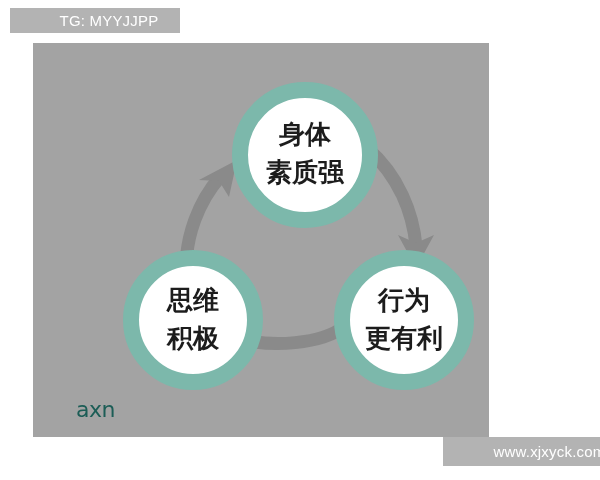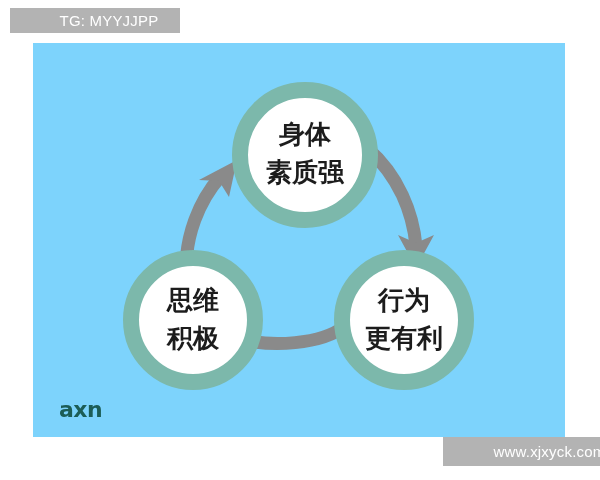--- a/index.html
+++ b/index.html
@@ -42,23 +42,23 @@
     height: 29px;
     font-size: 15px;
     text-align: center;
   }
 
   
   #panel {
     position: absolute;
     left: 33px;
     top: 43px;
-    width: 532px;
+    width: 456px;
     height: 394px;
-    background: #7dd3fc;
+    background: #a3a3a3;
   }
 
   
   #diagram {
     position: absolute;
     left: 0;
     top: 0;
     width: 532px;
     height: 394px;
     display: block;
@@ -68,25 +68,25 @@
     font-family: "Liberation Sans", "DejaVu Sans", sans-serif;
     font-weight: bold;
     fill: #1c1c1c;
     text-anchor: middle;
     dominant-baseline: middle;
   }
 
   
   #logo {
     position: absolute;
-    left: 59px;
+    left: 76px;
     top: 399px;
     font-family: "DejaVu Sans", sans-serif;
     font-size: 22px;
-    font-weight: bold;
+    font-weight: normal;
     color: #1c5d56;
     letter-spacing: -0.5px;
     line-height: 1;
   }
 </style>
 </head>
 <body>
 
 <div class="wm-bar" id="wm-top">TG: MYYJJPP</div>
 

